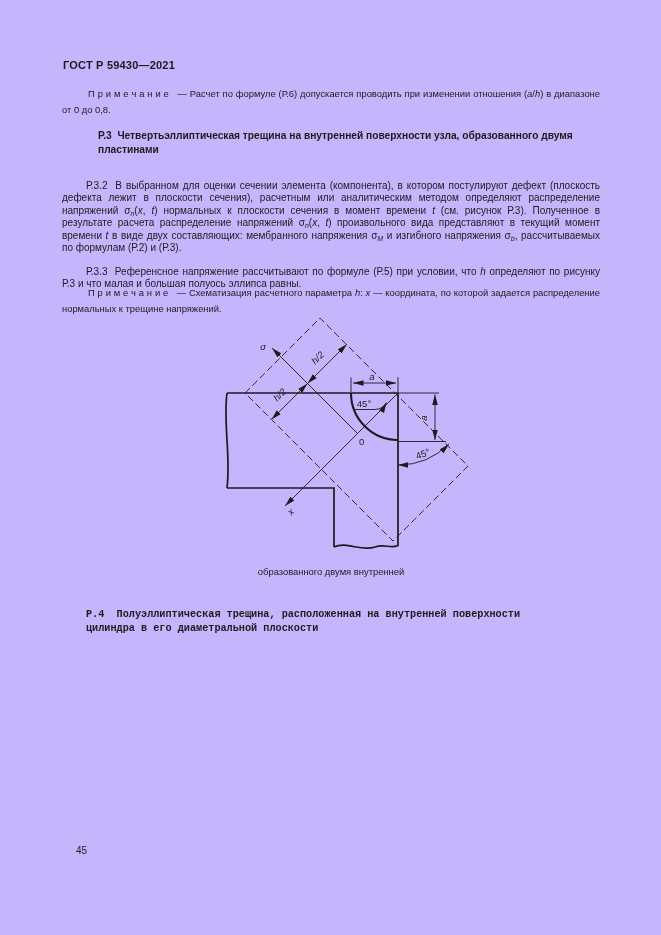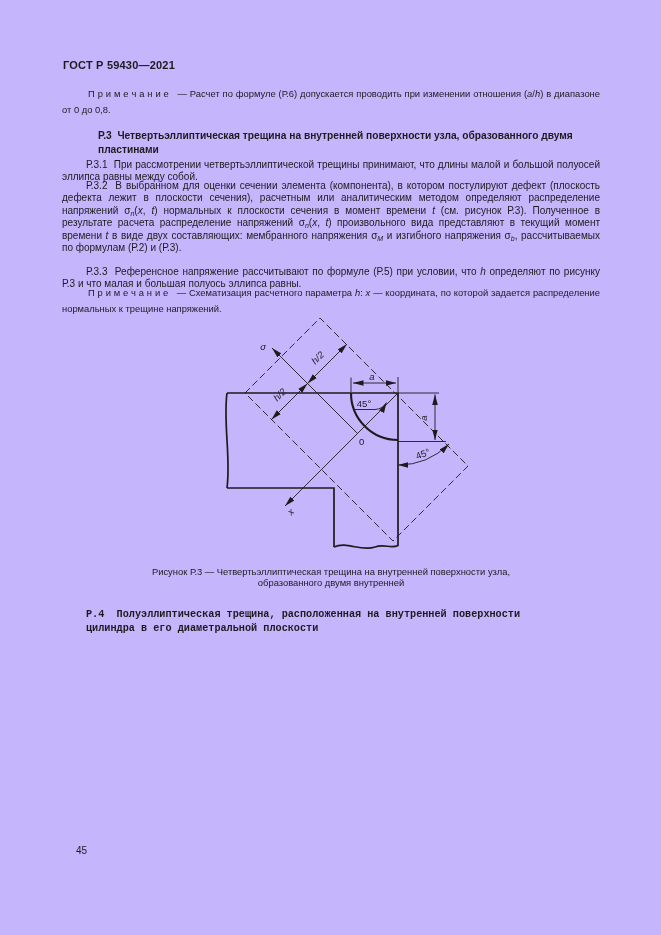--- a/index.html
+++ b/index.html
@@ -28,21 +28,20 @@
 <body>
 
 <div class="page">
 
   <div class="abs hdr" style="left:63px; top:59px;">ГОСТ Р 59430—2021</div>
 
   <div class="abs note-text" style="left:62px; top:86px; width:538px;">П&nbsp;р&nbsp;и&nbsp;м&nbsp;е&nbsp;ч&nbsp;а&nbsp;н&nbsp;и&nbsp;е&nbsp;&nbsp; — Расчет по формуле (Р.6) допускается проводить при изменении отношения (<i>a</i>/<i>h</i>) в диапазоне от 0 до 0,8.</div>
 
   <div class="abs heading" style="left:98px; top:129px; width:512px;">Р.3&nbsp;&nbsp;Четвертьэллиптическая трещина на внутренней поверхности узла, образованного двумя пластинами</div>
 
-  <div class="abs body-text" style="left:62px; top:158.5px; width:538px;">Р.3.1&nbsp;&nbsp;При рассмотрении четвертьэллиптической трещины принимают, что длины малой и большой полуосей эллипса равны между собой.</div>
 
   <div class="abs body-text" style="left:62px; top:180px; width:538px;">Р.3.2&nbsp;&nbsp;В выбранном для оценки сечении элемента (компонента), в котором постулируют дефект (плоскость дефекта лежит в плоскости сечения), расчетным или аналитическим методом определяют распределение напряжений σ<sub><i>n</i></sub>(<i>x</i>, <i>t</i>) нормальных к плоскости сечения в момент времени <i>t</i> (см. рисунок Р.3). Полученное в результате расчета распределение напряжений σ<sub><i>n</i></sub>(<i>x</i>, <i>t</i>) произвольного вида представляют в текущий момент времени <i>t</i> в виде двух составляющих: мембранного напряжения σ<sub><i>M</i></sub> и изгибного напряжения σ<sub><i>b</i></sub>, рассчитываемых по формулам (Р.2) и (Р.3).</div>
 
   <div class="abs body-text" style="left:62px; top:246px; width:538px;margin-top:20px;">Р.3.3&nbsp;&nbsp;Референсное напряжение рассчитывают по формуле (Р.5) при условии, что <i>h</i> определяют по рисунку Р.3 и что малая и большая полуось эллипса равны.</div>
 
   <div class="abs note-text" style="left:62px; top:285px; width:538px;">П&nbsp;р&nbsp;и&nbsp;м&nbsp;е&nbsp;ч&nbsp;а&nbsp;н&nbsp;и&nbsp;е&nbsp;&nbsp; — Схематизация расчетного параметра <i>h</i>: <i>x</i> — координата, по которой задается распределение нормальных к трещине напряжений.</div>
 
   <svg class="abs" style="left:215px; top:310px;" width="268" height="248" viewBox="215 310 268 248">
     <defs>
       <marker id="arr" markerUnits="userSpaceOnUse" markerWidth="11" markerHeight="7" refX="10.5" refY="3.5" orient="auto-start-reverse">
@@ -83,21 +82,20 @@
 
     <path class="thin" d="M449,444 A72,72 0 0 1 398,465" marker-start="url(#arr)" marker-end="url(#arr)"></path>
     <text x="424" y="457" text-anchor="middle" transform="rotate(-21 424 457)">45°</text>
 
     <text class="it" x="263" y="350" text-anchor="middle" font-size="10.5">σ</text>
     <text class="it" x="293" y="514" text-anchor="middle" transform="rotate(-45 293 514)">x</text>
     <text x="359" y="445" text-anchor="start">0</text>
   </svg>
 
   <div class="abs caption" style="left:62px; top:565.5px; width:538px;">
-    <div>Рисунок Р.3 — Четвертьэллиптическая трещина на внутренней поверхности узла,</div>
     <div>образованного двумя внутренней</div>
   </div>
 
   <div class="abs heading" style="left:86px; top:608px; width:485px;font-family:Liberation Mono, monospace;">Р.4&nbsp;&nbsp;Полуэллиптическая трещина, расположенная на внутренней поверхности цилиндра в&nbsp;его диаметральной плоскости</div>
 
 
   <div class="abs pageno" style="left:76px; top:845px;">45</div>
 
 </div>
 

